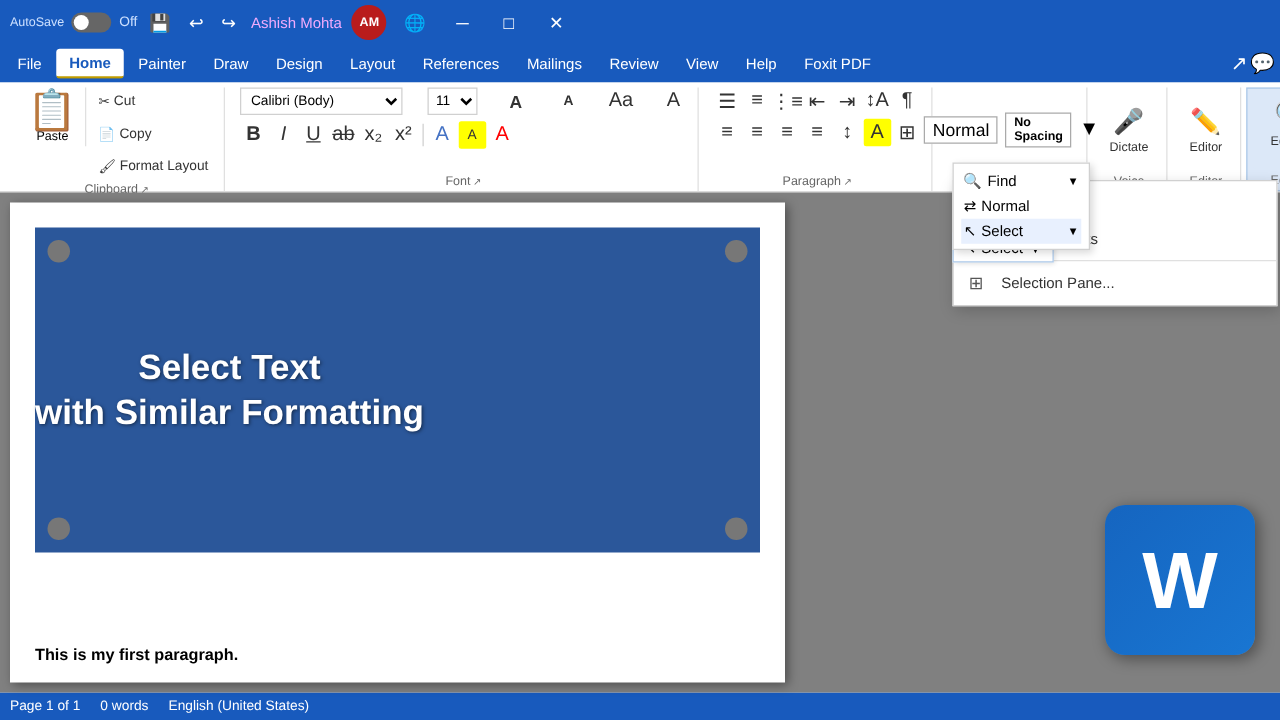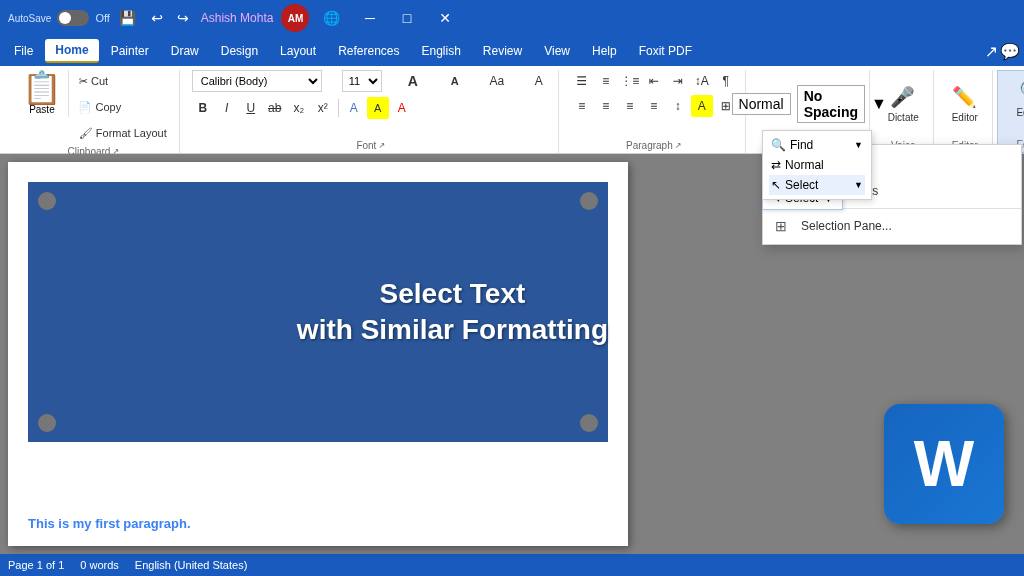--- a/index.html
+++ b/index.html
@@ -158,21 +158,21 @@
       background: white;
       cursor: pointer;
     }
     .font-format-row { display: flex; gap: 2px; align-items: center; }
     .fmt-btn {
       width: 22px; height: 22px;
       border: none;
       background: transparent;
       cursor: pointer;
       border-radius: 2px;
-      font-size: 12px;
+      font-size: 16px;
       display: flex; align-items: center; justify-content: center;
       color: #333;
     }
     .fmt-btn.bold { font-weight: bold; }
     .fmt-btn.italic { font-style: italic; }
     .editing-btn {
       display: flex;
       flex-direction: column;
       align-items: center;
       justify-content: center;
@@ -206,21 +206,21 @@
       box-shadow: 2px 2px 8px rgba(0,0,0,0.4);
     }
     .blue-banner {
       background: #2b579a;
       position: absolute;
       top: 20px;
       left: 20px;
       right: 20px;
       height: 260px;
       display: flex;
-      align-items: flex-end;
+      align-items: flex-start;
       justify-content: center;
       flex-direction: column;
     }
     .blue-banner-corner {
       position: absolute;
       width: 18px;
       height: 18px;
       background: #777;
       border-radius: 50%;
     }
@@ -235,21 +235,21 @@
       text-align: center;
       line-height: 1.3;
       text-shadow: 1px 1px 3px rgba(0,0,0,0.5);
     }
     .doc-paragraph {
       position: absolute;
       bottom: 15px;
       left: 20px;
       font-size: 13px;
       font-weight: bold;
-      color: #3b82f6;
+      color: #000000;
     }
 
     
     .status-bar {
       background: #185abd;
       color: white;
       height: 22px;
       display: flex;
       align-items: center;
       padding: 0 8px;
@@ -336,21 +336,21 @@
 </div>
 
 <div class="menu-bar">
   <div class="menu-item">File</div>
   <div class="menu-item active">Home</div>
   <div class="menu-item">Painter</div>
   <div class="menu-item">Draw</div>
   <div class="menu-item">Design</div>
   <div class="menu-item">Layout</div>
   <div class="menu-item">References</div>
-  <div class="menu-item">English</div>
+  <div class="menu-item">Mailings</div>
   <div class="menu-item">Review</div>
   <div class="menu-item">View</div>
   <div class="menu-item">Help</div>
   <div class="menu-item">Foxit PDF</div>
   <div class="ribbon-right-group">
     <span style="color:white;font-size:16px;cursor:pointer;">↗</span>
     <span style="color:white;font-size:16px;cursor:pointer;">💬</span>
   </div>
 </div>
 
@@ -437,21 +437,21 @@
     <div class="ribbon-group-label">
       <span>Paragraph</span>
       <span class="expand-icon">↗</span>
     </div>
   </div>
 
   <div class="ribbon-group" style="min-width:120px;">
     <div style="flex:1;display:flex;align-items:center;justify-content:center;">
       <div style="display:flex;gap:6px;align-items:center;">
         <div style="border:1px solid #aaa;padding:2px 6px;font-size:14px;cursor:pointer;background:white;">Normal</div>
-        <div style="border:1px solid #aaa;padding:2px 6px;font-size:14px;cursor:pointer;background:white;font-weight:bold;">No Spacing</div>
+        <div style="border:1px solid #aaa;padding:2px 6px;font-size:10px;cursor:pointer;background:white;font-weight:bold;">No Spacing</div>
         <span style="font-size:16px;cursor:pointer;">▼</span>
       </div>
     </div>
     <div class="ribbon-group-label">
       <span>Styles</span>
       <span class="expand-icon">↗</span>
     </div>
   </div>
 
   <div class="ribbon-group" style="min-width:60px;">

